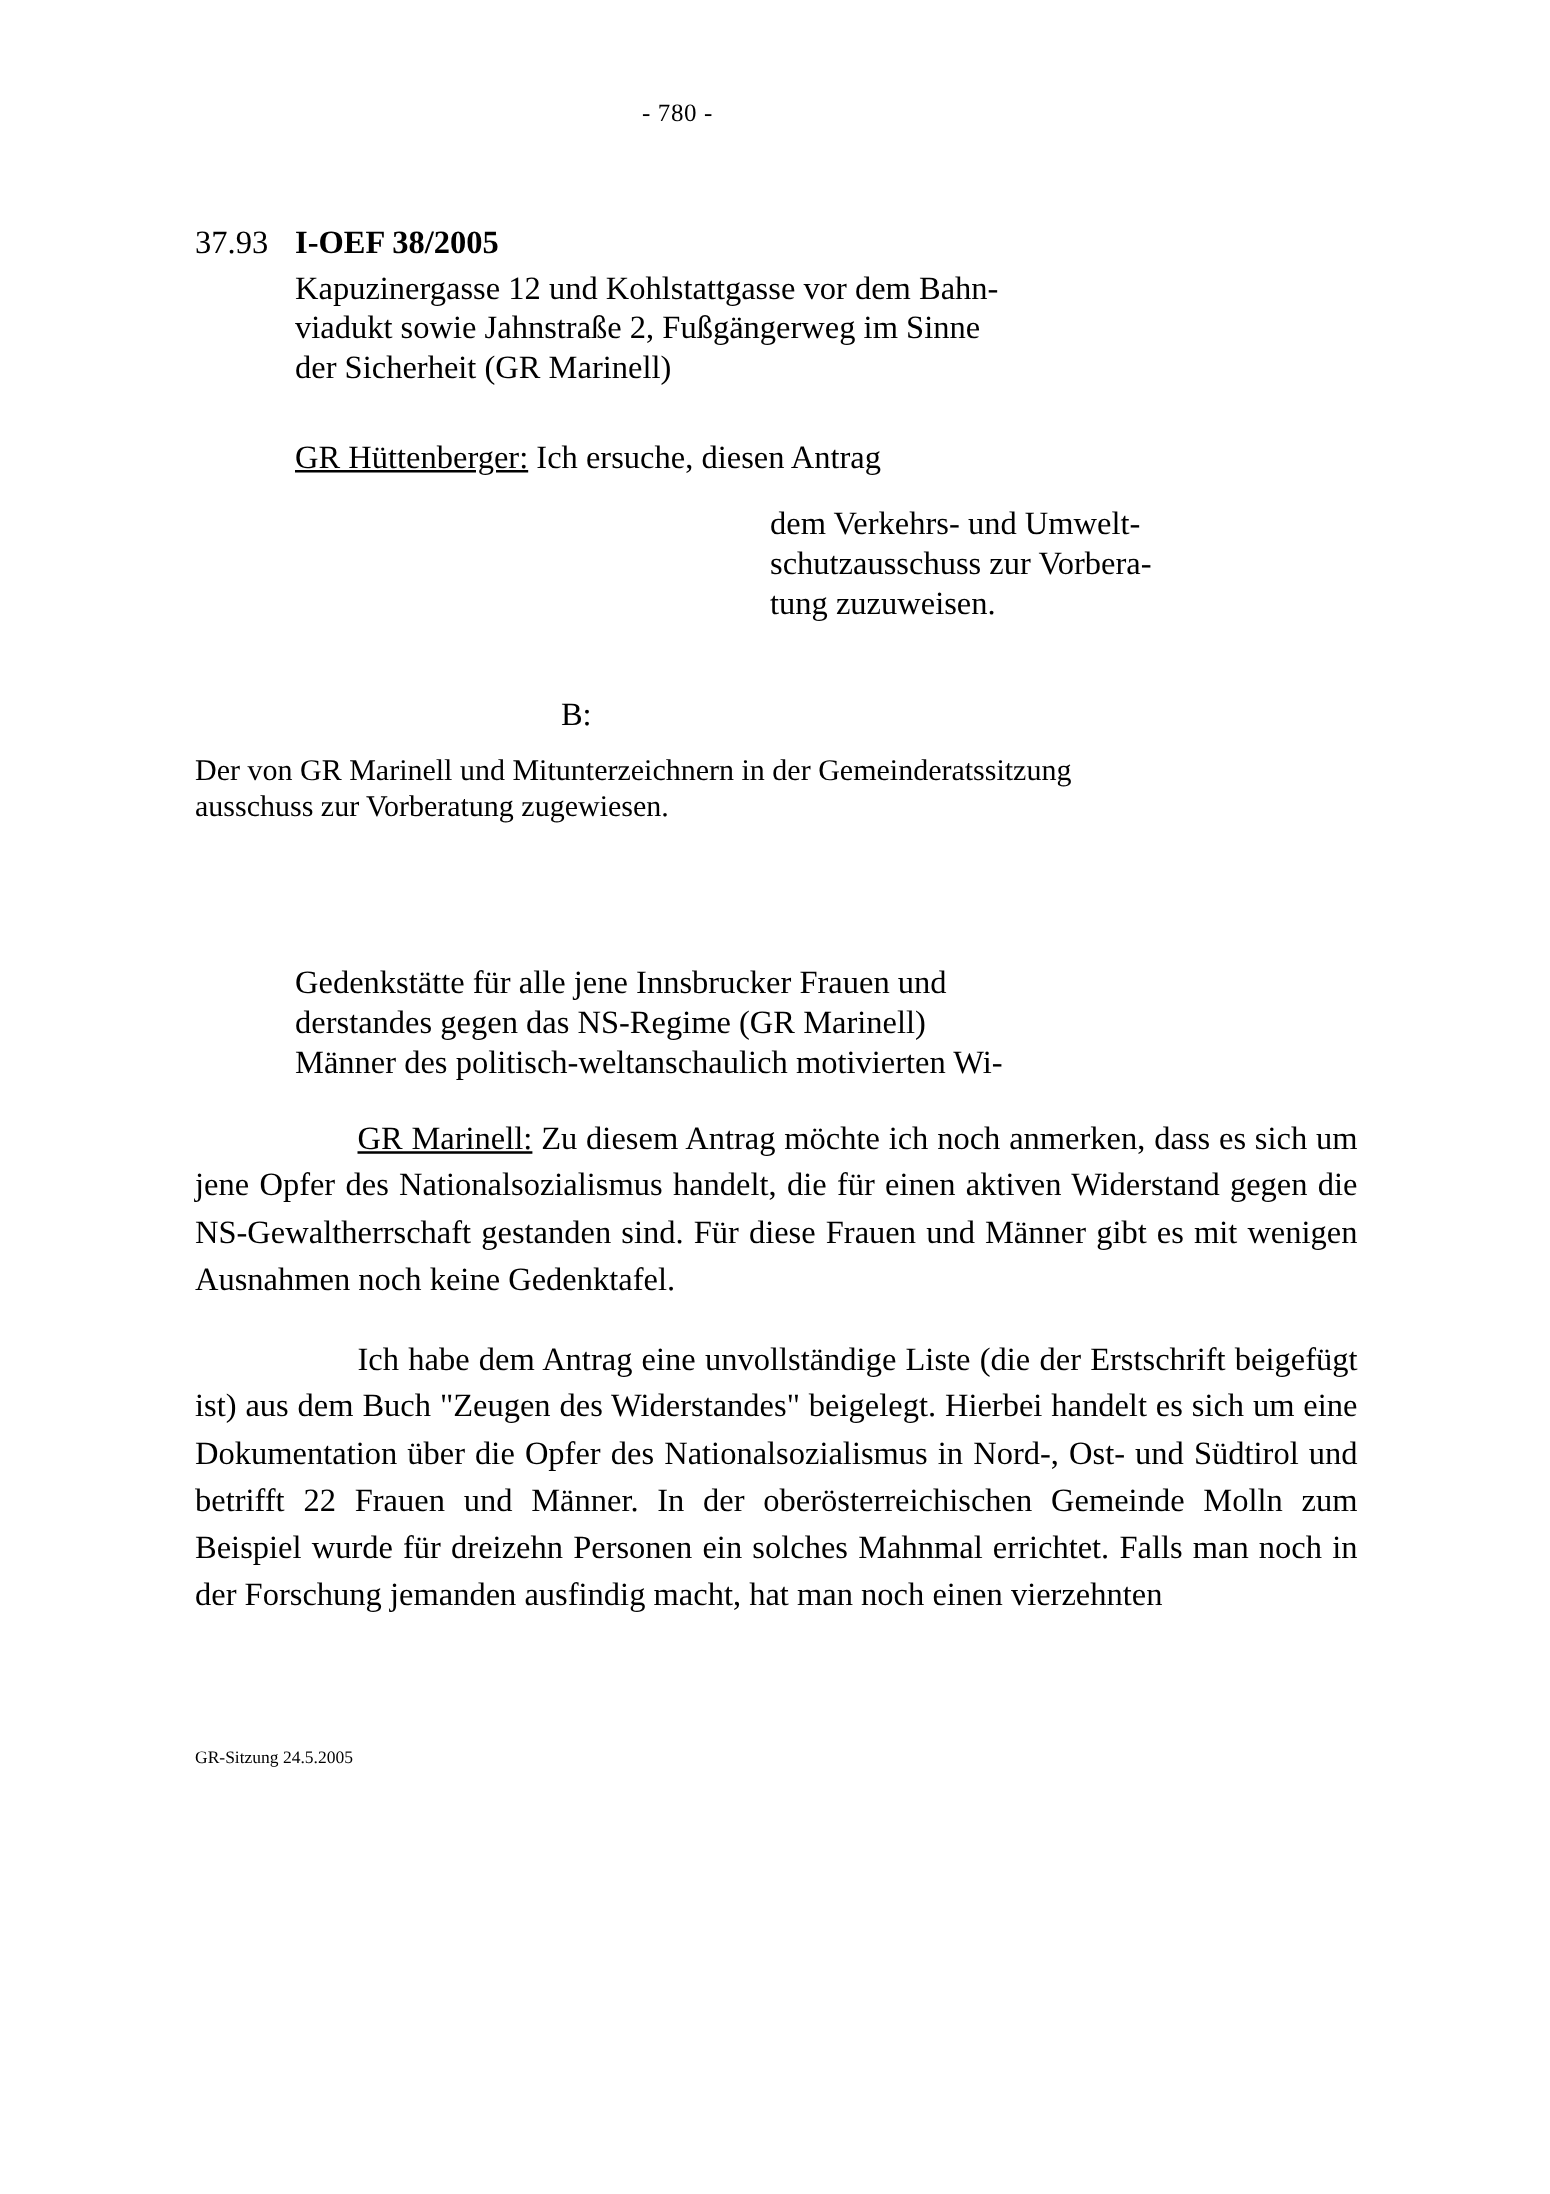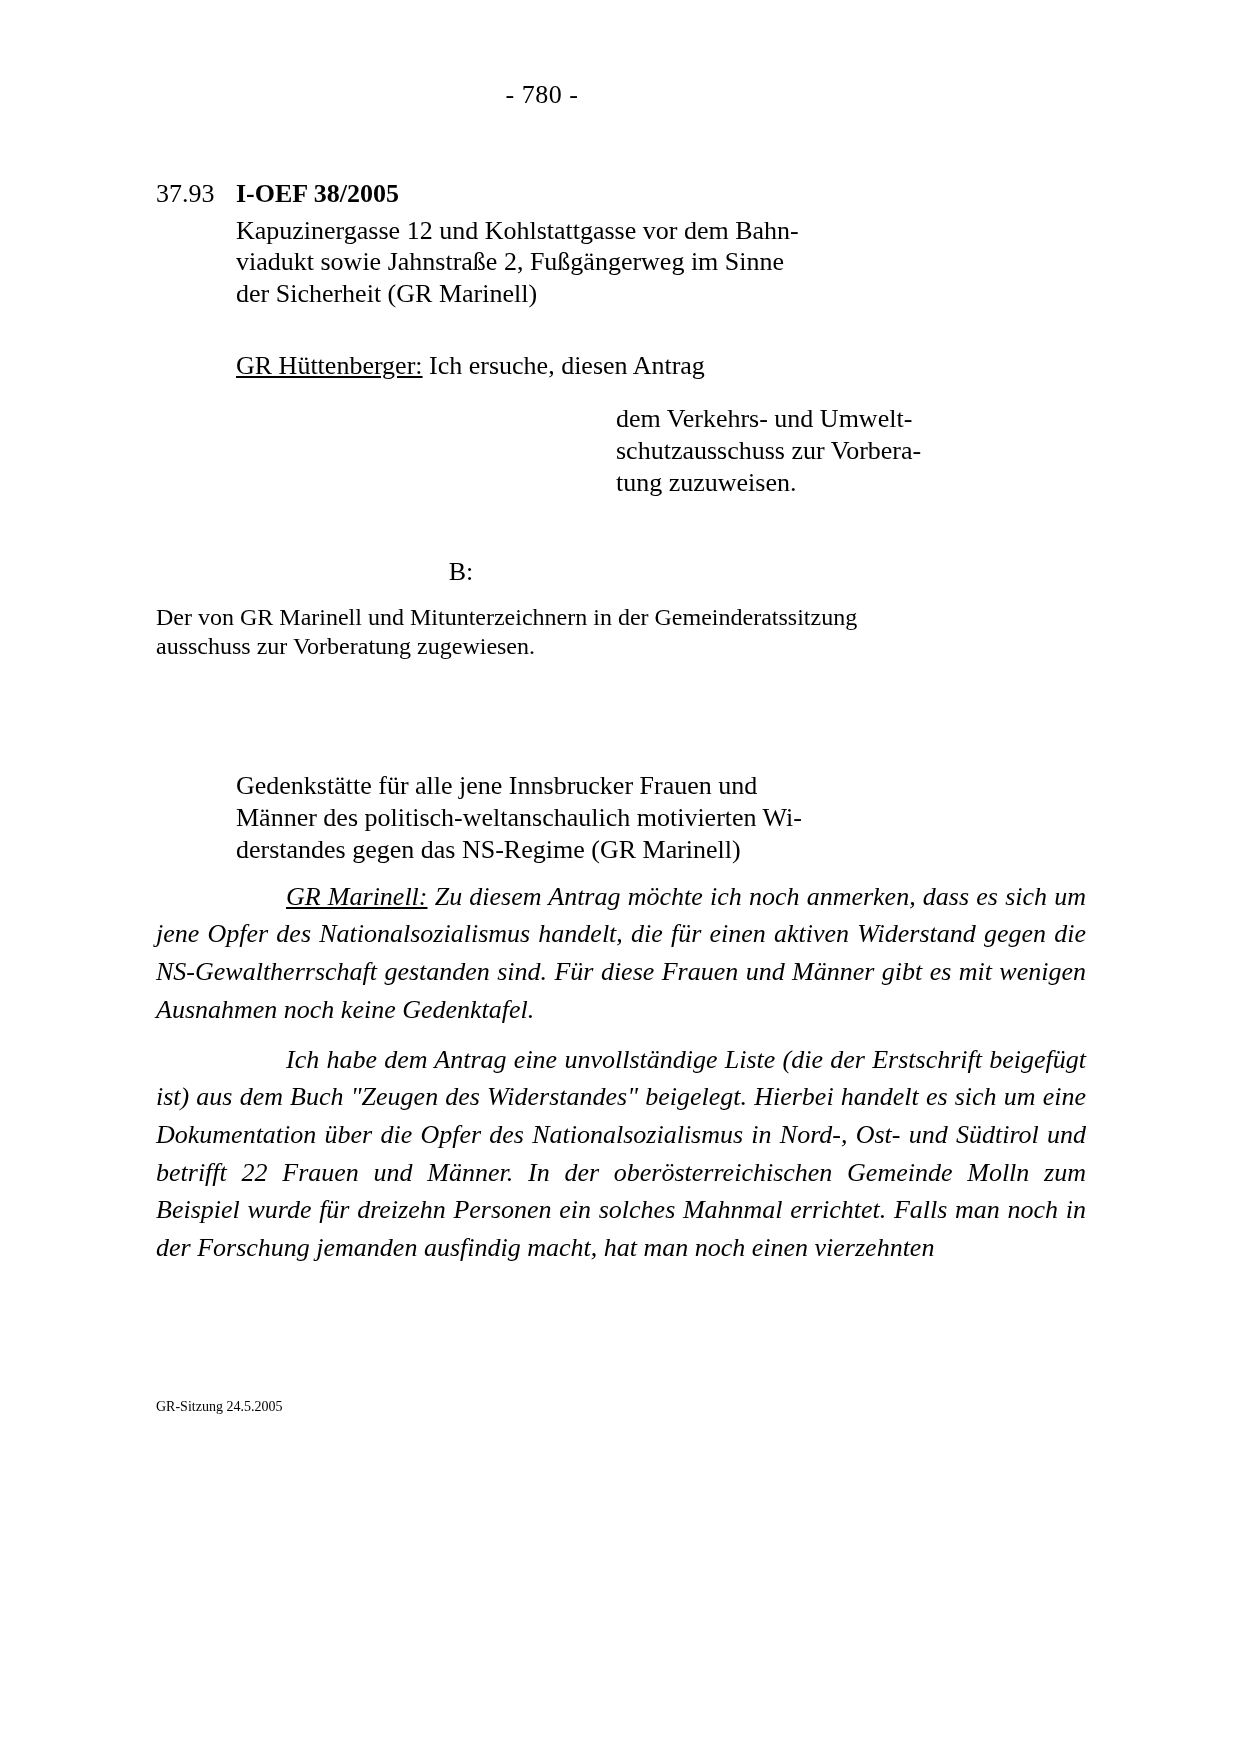--- a/index.html
+++ b/index.html
@@ -20,21 +20,21 @@
     width: 1240px;
     height: 1755px;
     box-sizing: border-box;
   }
   .page-number {
     position: absolute;
     top: 80px;
     left: 0;
     width: 1084px;
     text-align: center;
-    font-size: 26px;
+    font-size: 20px;
     letter-spacing: 0.5px;
   }
   .content {
     position: absolute;
     top: 178px;
     left: 156px;
     width: 930px;
   }
   .item {
     position: relative;
@@ -93,22 +93,21 @@
   .resolution div {
     white-space: pre;
   }
   .gap-big {
     height: 104px;
   }
   .para {
     font-size: 26px;
     line-height: 1.45;
     text-align: justify;
-    margin-top: 12px;
-    font-style: italic;
+    margin-top: 26px;
   }
   .para.first-indent {
     text-indent: 130px;
   }
   .footer {
     position: absolute;
     left: 156px;
     top: 1399px;
     font-size: 14px;
   }
@@ -149,22 +148,22 @@
         <div>Der von GR Marinell und Mitunterzeichnern in der Gemeinderatssitzung</div>
         <div>ausschuss zur Vorberatung zugewiesen.</div>
       </div>
     </div>
 
     <div class="gap-big"></div>
 
     <div class="item">
       <div class="item-body">
         <div>Gedenkstätte für alle jene Innsbrucker Frauen und</div>
+        <div>derstandes gegen das NS-Regime (GR Marinell)</div>
         <div>Männer des politisch-weltanschaulich motivierten Wi-</div>
-        <div>derstandes gegen das NS-Regime (GR Marinell)</div>
       </div>
 
       <div class="para first-indent">
         <span class="uline">GR Marinell:</span><span> Zu diesem Antrag möchte ich noch anmerken, dass es sich um jene Opfer des Nationalsozialismus handelt, die für einen aktiven Widerstand gegen die NS-Gewaltherrschaft gestanden sind. Für diese Frauen und Männer gibt es mit wenigen Ausnahmen noch keine Gedenktafel.</span>
       </div>
 
       <div class="para first-indent">Ich habe dem Antrag eine unvollständige Liste (die der Erstschrift beigefügt ist) aus dem Buch "Zeugen des Widerstandes" beigelegt. Hierbei handelt es sich um eine Dokumentation über die Opfer des Nationalsozialismus in Nord-, Ost- und Südtirol und betrifft 22 Frauen und Männer. In der oberösterreichischen Gemeinde Molln zum Beispiel wurde für dreizehn Personen ein solches Mahnmal errichtet. Falls man noch in der Forschung jemanden ausfindig macht, hat man noch einen vierzehnten</div>
     </div>
 
   </div>

